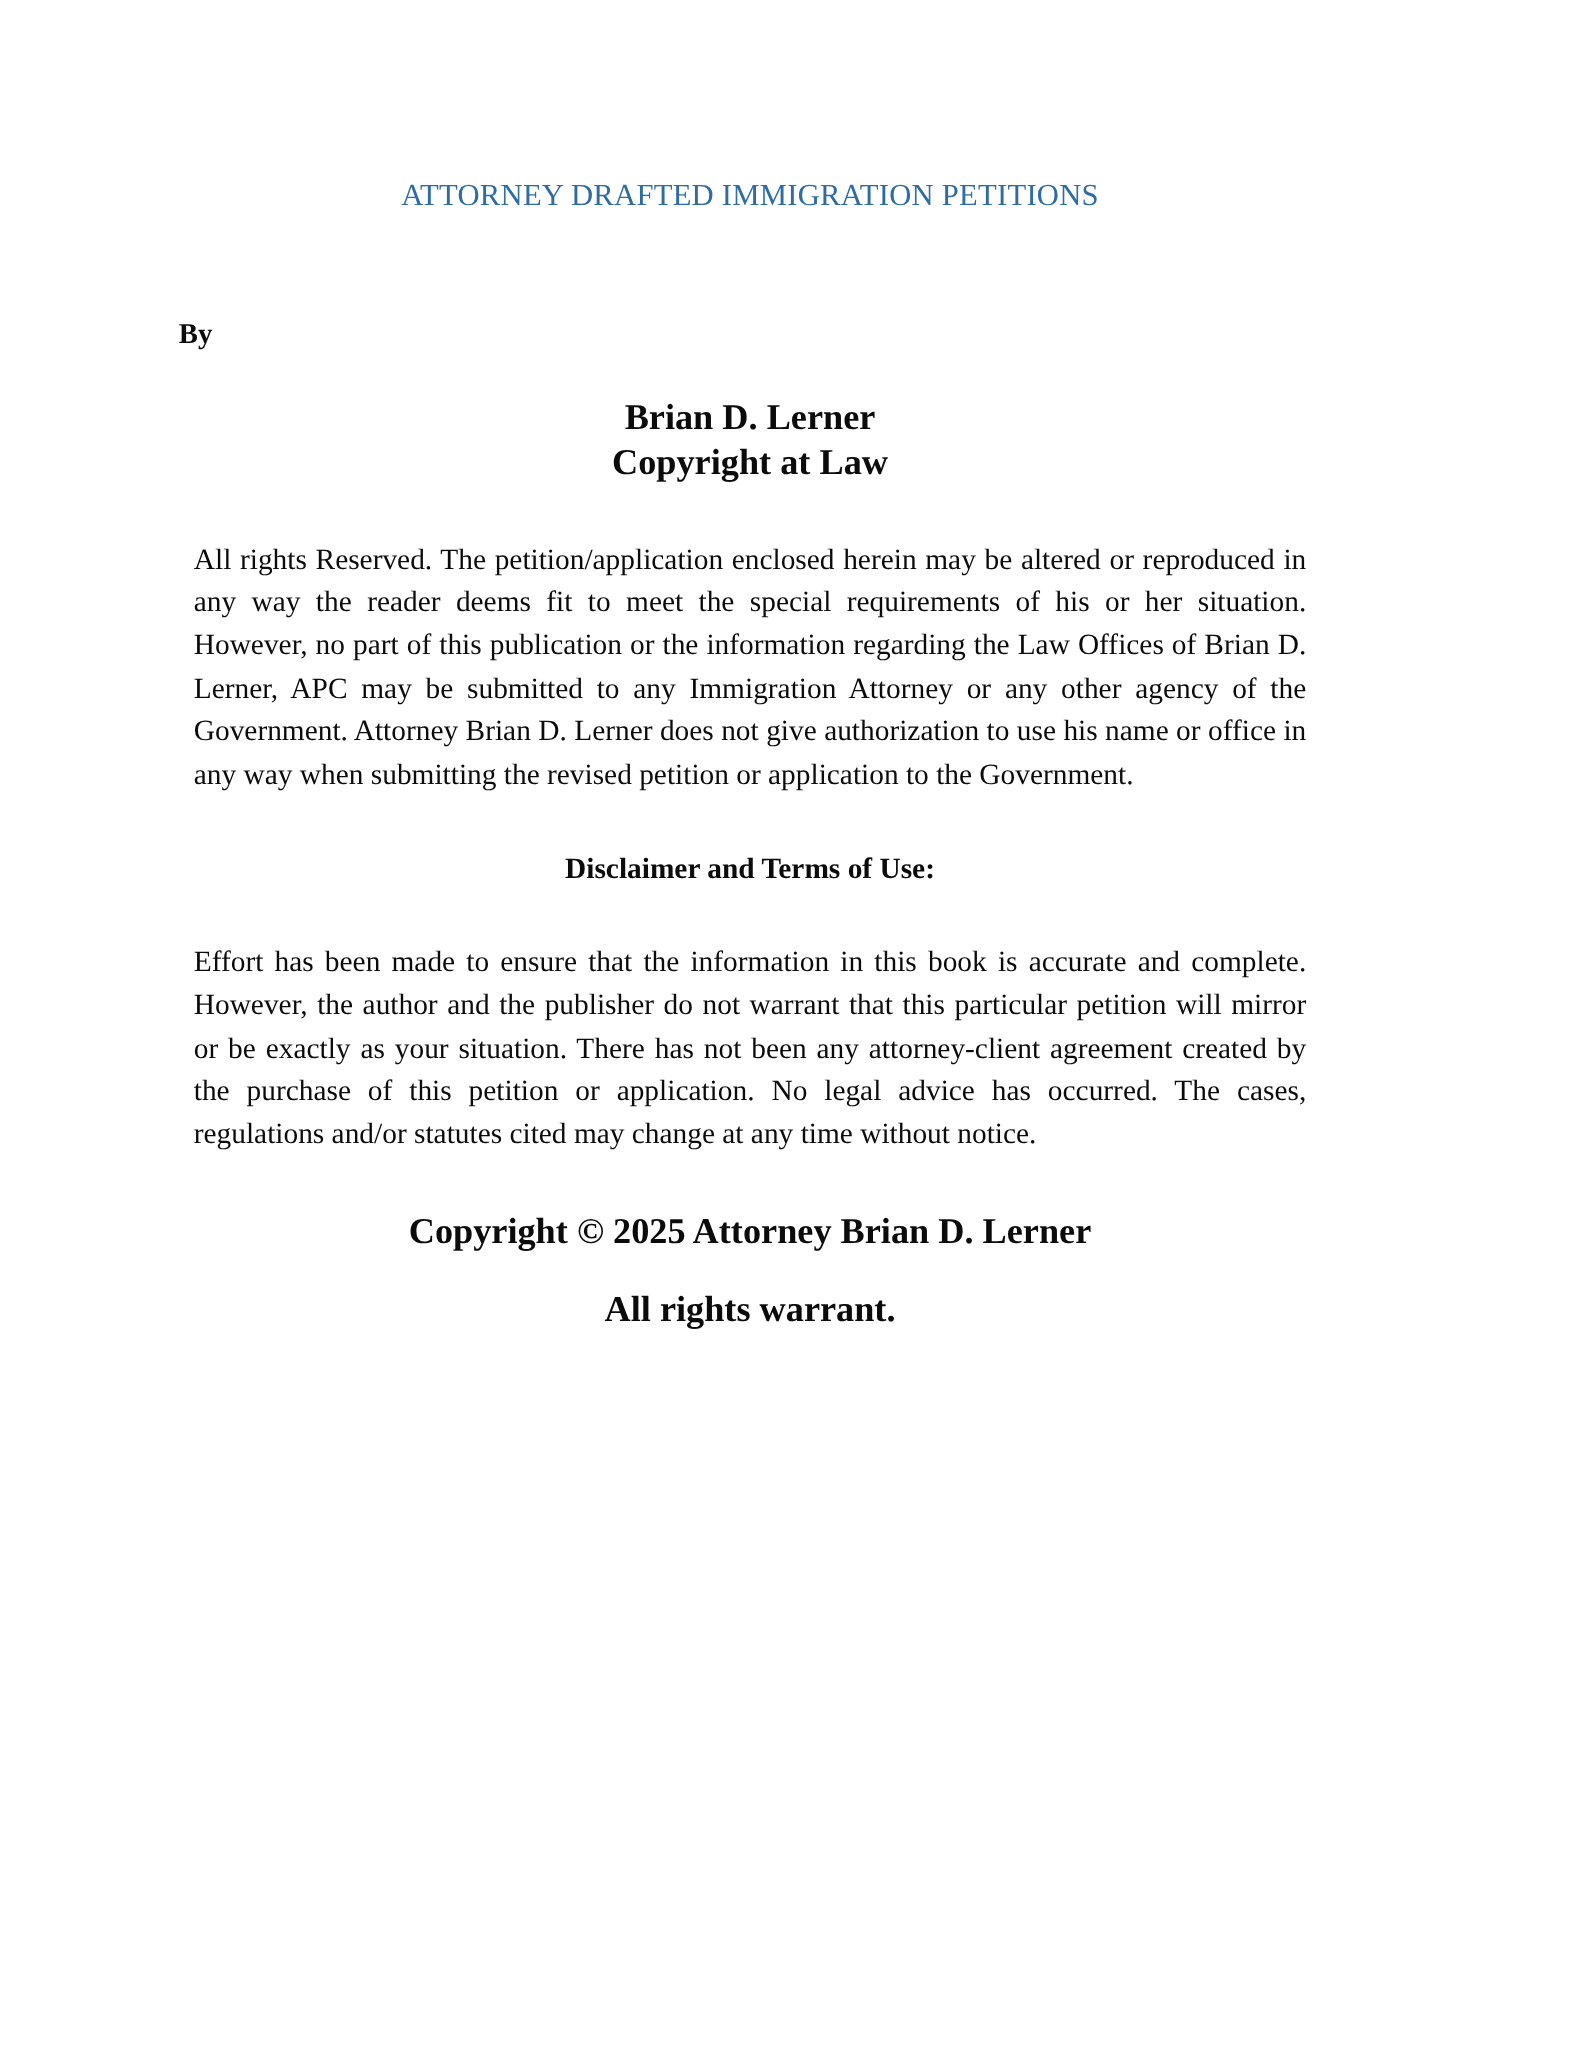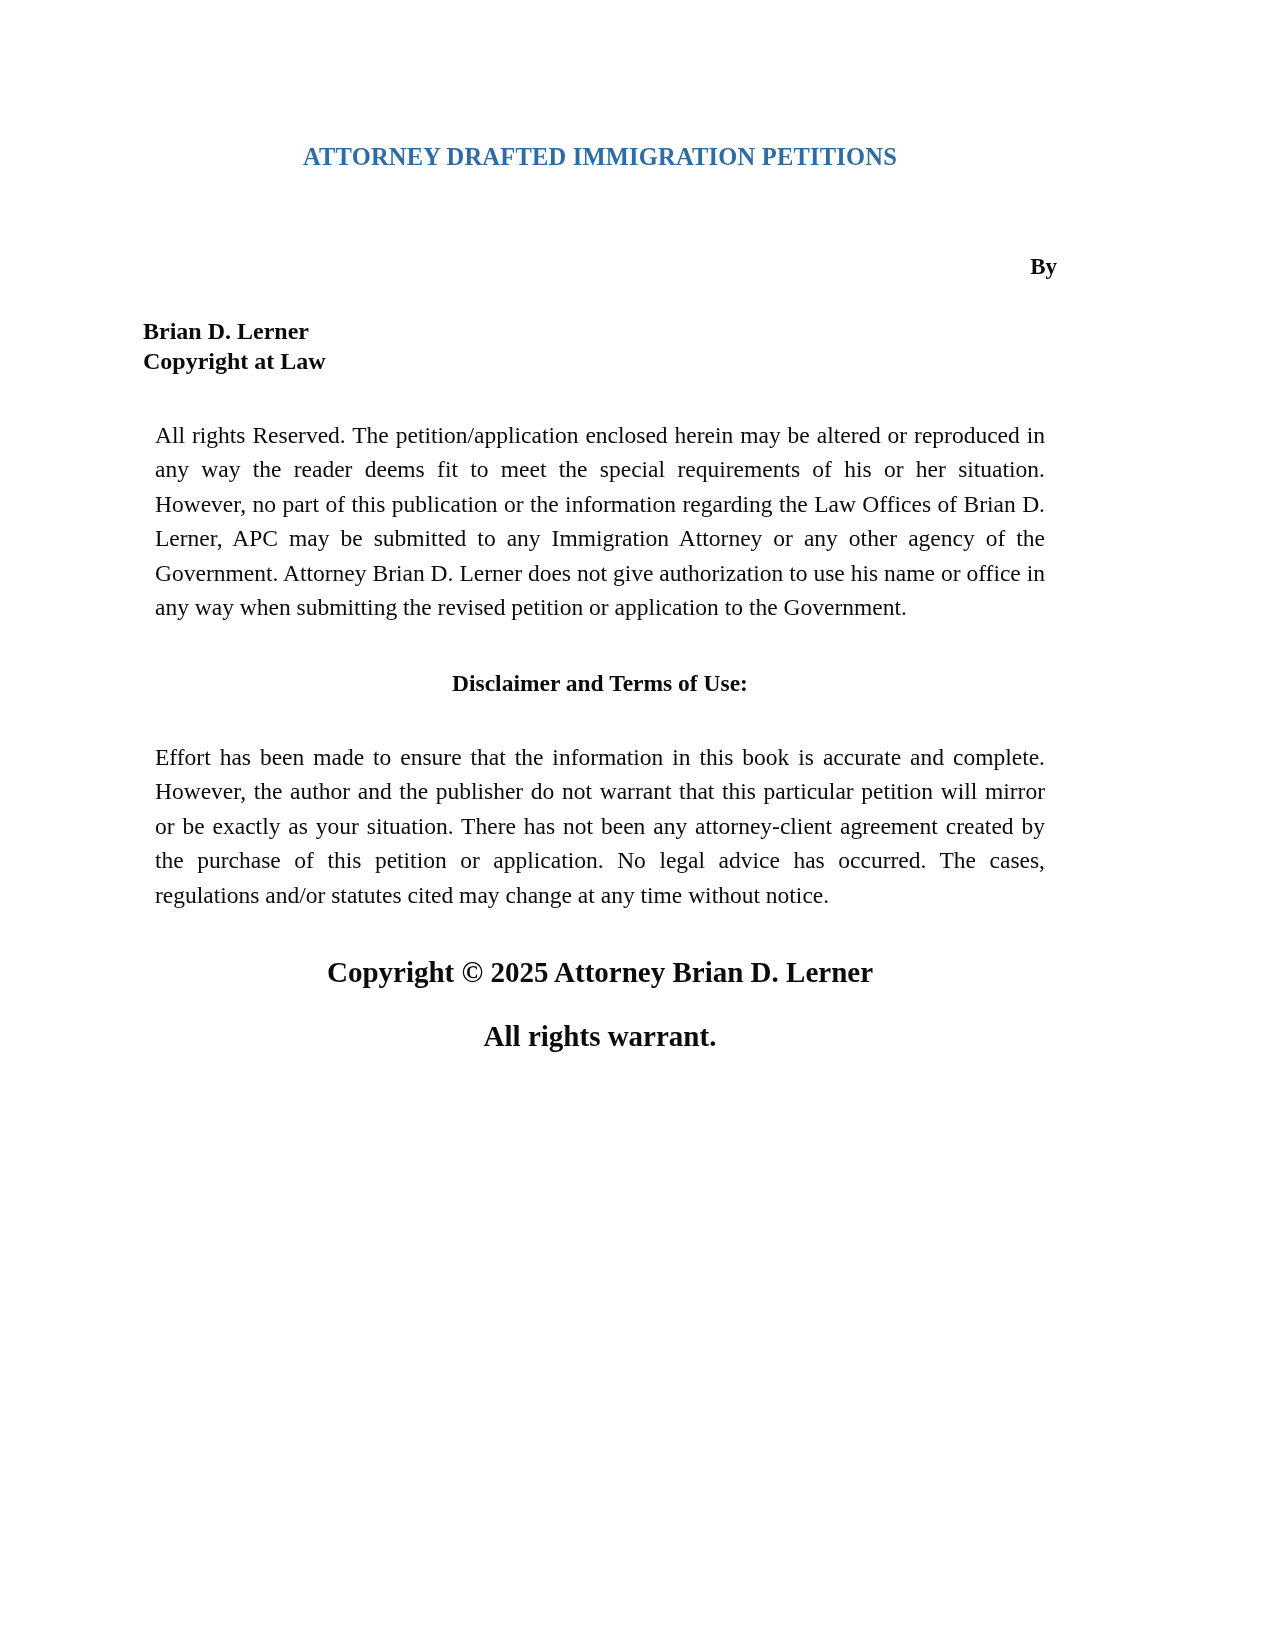--- a/index.html
+++ b/index.html
@@ -21,40 +21,41 @@
   .content {
     position: absolute;
     left: 143px;
     top: 0;
     width: 914px;
   }
 
   .doc-title {
     text-align: center;
     color: #2f6ca3;
-    font-weight: bold;
+    font-weight: normal;
     font-size: 24.5px;
     letter-spacing: 0.2px;
     margin: 0;
     padding-top: 142px;
     line-height: 1.25;
   }
 
   .byline {
-    text-align: right;
+    text-align: left;
     font-weight: bold;
     font-size: 23px;
     margin: 0;
     padding-top: 79px;
     line-height: 1.3;
   }
 
   .author-block {
+    text-align: center;
     font-weight: bold;
-    font-size: 24px;
+    font-size: 29px;
     margin: 0;
     padding-top: 34px;
     line-height: 1.26;
   }
   .author-block .line {
     display: block;
   }
 
   .body-para {
     text-align: justify;

